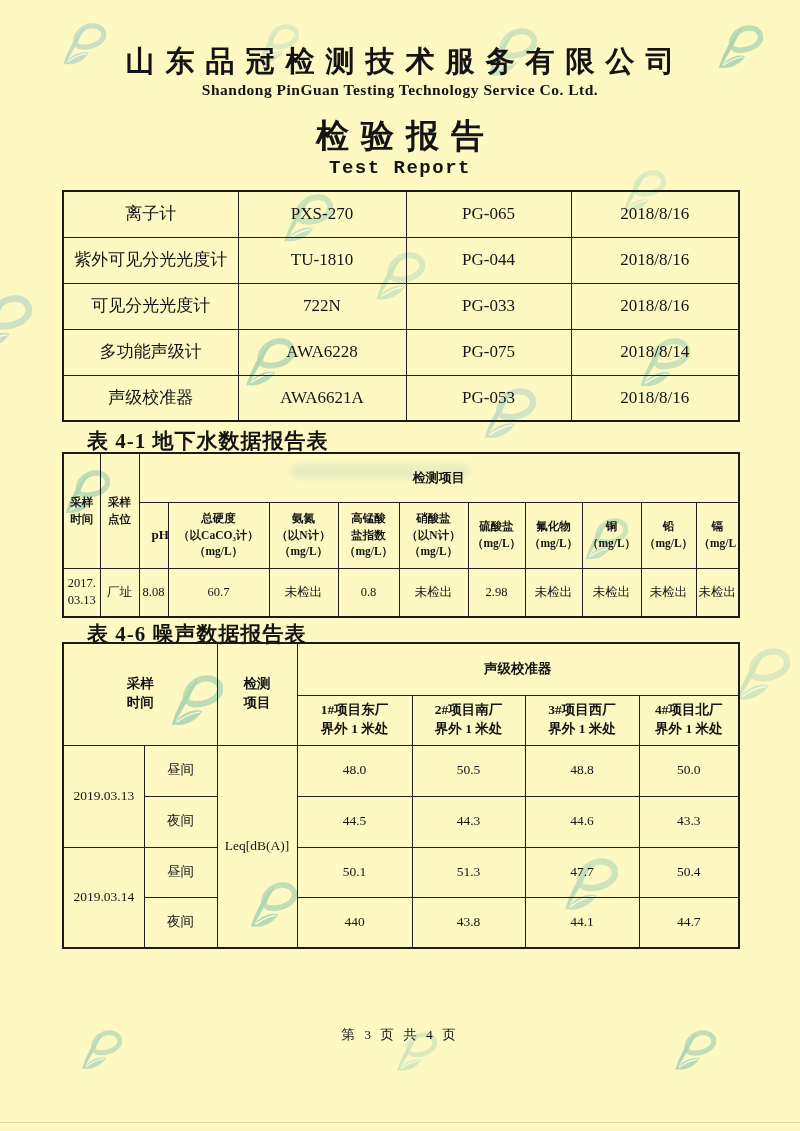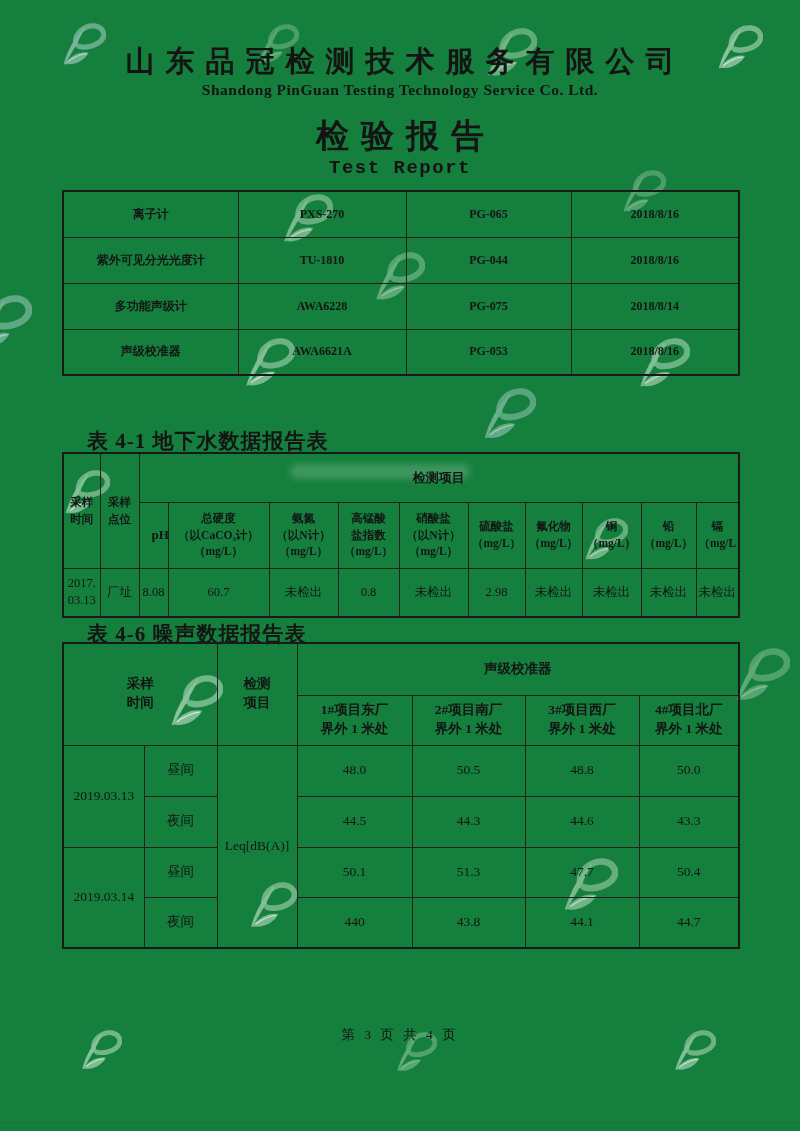--- a/index.html
+++ b/index.html
@@ -1,19 +1,19 @@
 <!DOCTYPE html>
 <html><head>
 <meta charset="utf-8">
 <style>
   * { margin:0; padding:0; box-sizing:border-box; }
   html,body { width:800px; }
   .page {
     position:relative; width:800px; height:1131px;
-    background:#15803d; overflow:hidden;
+    background:#fef9c3; overflow:hidden;
     font-family:"Liberation Serif","DejaVu Serif",serif;
     color:#141414;
   }
   .abs { position:absolute; }
   .ctr { left:0; width:800px; text-align:center; }
 
   
   .wm { position:absolute; z-index:0; pointer-events:none; }
   .smudge { position:absolute; z-index:0; border-radius:8px; filter:blur(3px); }
   .scan-edge { position:absolute; z-index:2; left:0; width:800px; height:1.5px;
@@ -28,21 +28,21 @@
                 font-family:"Liberation Mono","DejaVu Sans Mono",monospace; }
 
   
   table.rpt { position:absolute; border-collapse:collapse; table-layout:fixed;
               background:transparent; border:2.4px solid #1a1a1a; }
   .rpt td { border:1.6px solid #1f1f1f; text-align:center; vertical-align:middle;
             white-space:pre-line; padding:1px 2px; line-height:1.4; overflow:hidden; }
   .hdr { font-weight:bold; }
   .tbl-title { position:absolute; left:87px; font-size:21px; font-weight:bold; letter-spacing:1px; }
 
-  .equip { left:62px; top:190px; width:676px; font-size:12px;font-weight:bold; }
+  .equip { left:62px; top:190px; width:676px; font-size:17px; }
   .equip tr { height:46px; }
 
   .t41 { left:62px; top:452px; width:676px; }
   .t41 .g  { font-size:13px; }
   .t41 .h  { font-size:11.5px; line-height:1.45; }
   .t41 .ph { font-size:13px;padding-left:12px; }
   .t41 .d  { font-size:12.5px; }
 
   .t42 { left:62px; top:642px; width:676px; font-size:13.5px; }
   .t42 .h { font-size:13.5px; }
@@ -145,20 +145,26 @@
           <tr>
         <td>离子计</td>
         <td>PXS-270</td>
         <td>PG-065</td>
         <td>2018/8/16</td>
       </tr>
       <tr>
         <td>紫外可见分光光度计</td>
         <td>TU-1810</td>
         <td>PG-044</td>
+        <td>2018/8/16</td>
+      </tr>
+      <tr>
+        <td>可见分光光度计</td>
+        <td>722N</td>
+        <td>PG-033</td>
         <td>2018/8/16</td>
       </tr>
       <tr>
         <td>多功能声级计</td>
         <td>AWA6228</td>
         <td>PG-075</td>
         <td>2018/8/14</td>
       </tr>
       <tr>
         <td>声级校准器</td>

